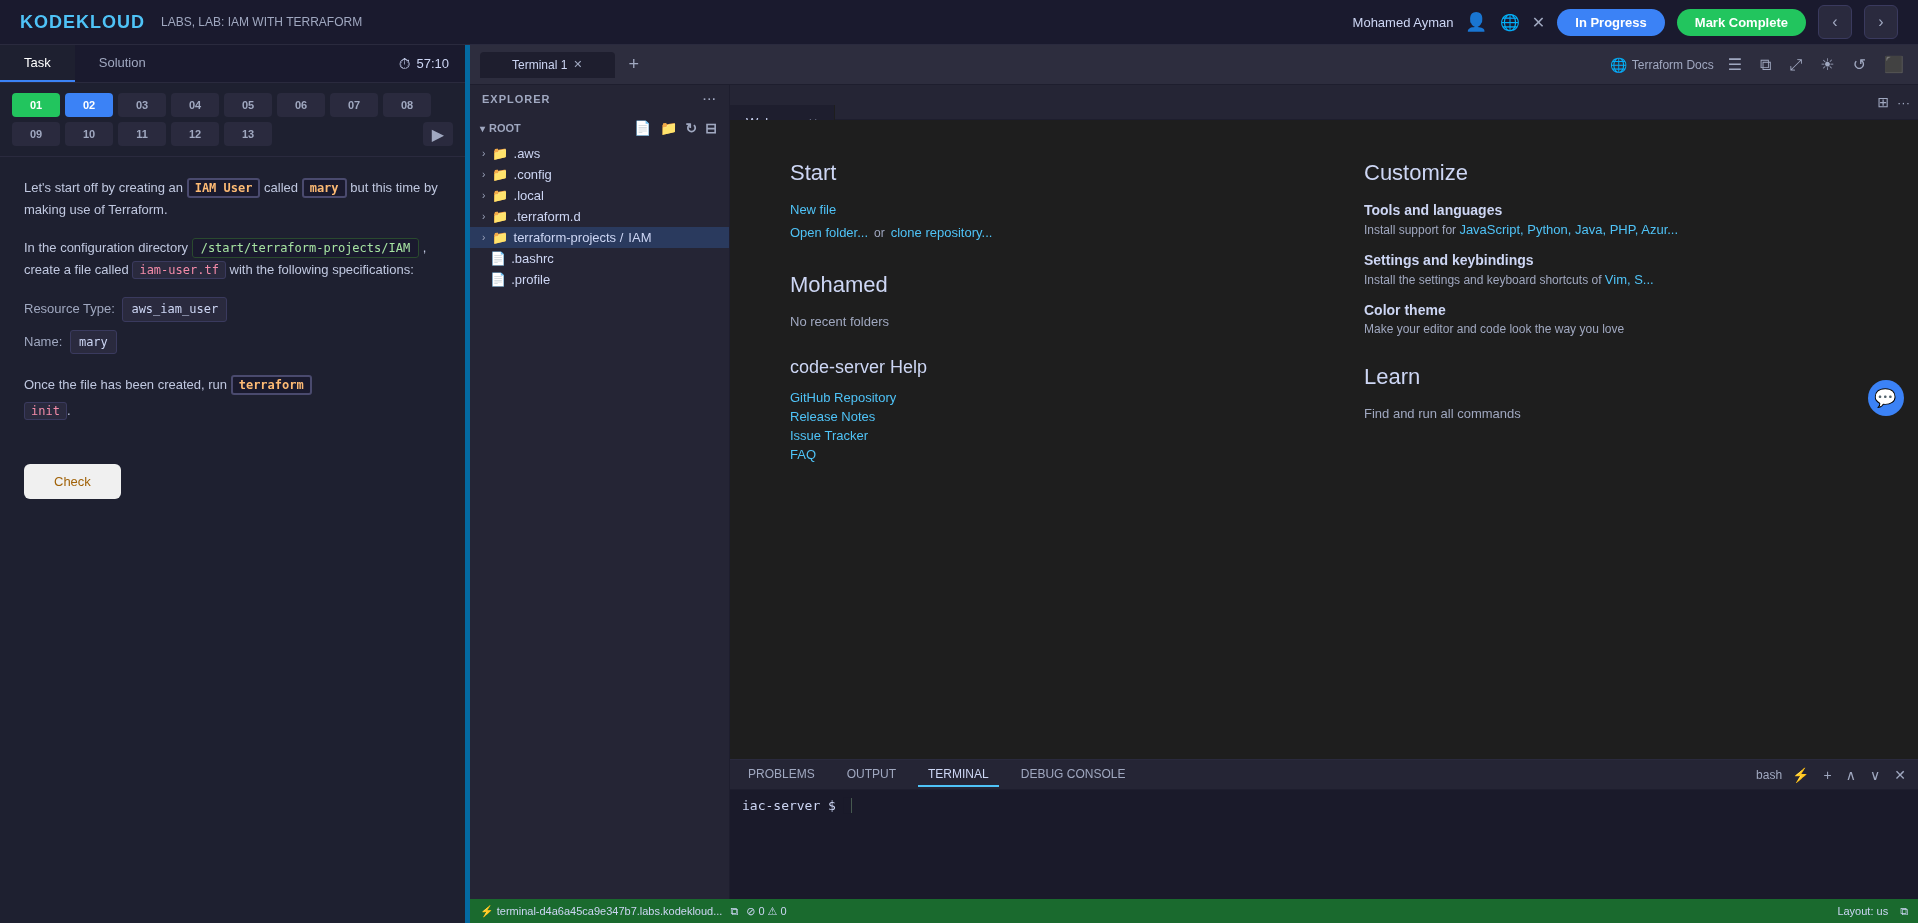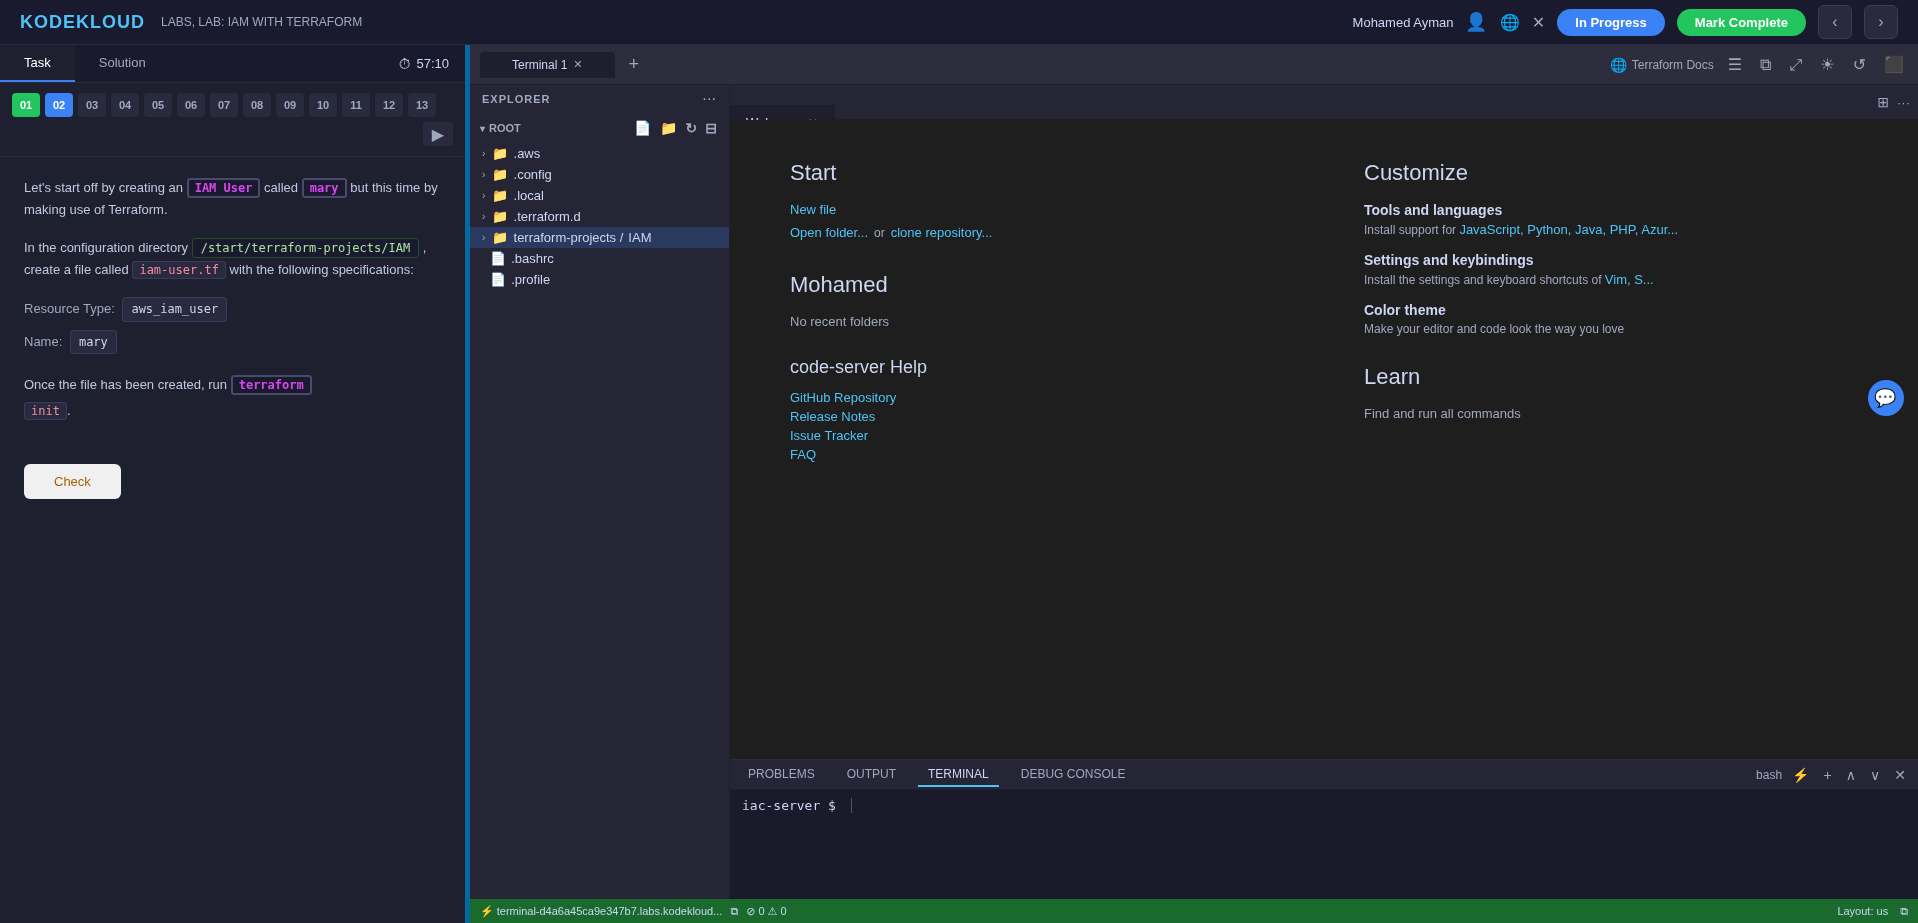--- a/index.html
+++ b/index.html
@@ -48,42 +48,42 @@
       margin-left: auto; padding: 8px 16px; display: flex; align-items: center; gap: 6px; color: #cdd6f4;
     }
     #timer-icon { font-size: 15px; }
 
     
     #step-nav {
       display: flex; align-items: center; padding: 10px 12px; gap: 5px; background: #1e2030;
       border-bottom: 1px solid #2a2a3e; flex-wrap: wrap;
     }
     .step-btn {
-      width: 28px; height: 24px; border-radius: 4px; border: none; cursor: pointer; font-size: 11px; font-weight: 600;
+      width: 48px; height: 24px; border-radius: 4px; border: none; cursor: pointer; font-size: 11px; font-weight: 600;
       display: flex; align-items: center; justify-content: center;
     }
     .step-btn.done { background: #22c55e; color: #fff; }
     .step-btn.active { background: #3b82f6; color: #fff; }
     .step-btn.inactive { background: #2a2a3e; color: #a0a8c0; }
     #skip-btn {
       margin-left: auto; width: 30px; height: 24px; background: #2a2a3e; border: none; border-radius: 4px;
       cursor: pointer; color: #a0a8c0; display: flex; align-items: center; justify-content: center; font-size: 16px;
     }
 
     
     #task-content {
       flex: 1; overflow-y: auto; padding: 20px 24px; color: #c0c8e0; line-height: 1.7;
       scrollbar-width: thin; scrollbar-color: #3a3a5e #1e2030;
     }
     .inline-code {
       background: #2a2a3e; color: #f38ba8; border-radius: 3px; padding: 1px 6px;
       font-family: 'Consolas', 'Monaco', monospace; font-size: 12px; border: 1px solid #3a3a5e;
     }
     .inline-code.highlight {
-      background: #1a1a2e; color: #d946ef; border: 2px solid #4a4a6e; font-weight: 700;
+      background: #1a1a2e; color: #fdba74; border: 2px solid #4a4a6e; font-weight: 700;
     }
     .path-code {
       background: #1a1a2e; color: #a6e3a1; border-radius: 3px; padding: 2px 8px;
       font-family: 'Consolas', 'Monaco', monospace; font-size: 12px; border: 1px solid #2a4a2e;
     }
     .prop-row { margin: 8px 0; }
     .prop-label { color: #a0a8c0; }
     .prop-val {
       display: inline-block; background: #2a2a3e; color: #cdd6f4; border-radius: 3px; padding: 1px 8px;
       font-family: 'Consolas', 'Monaco', monospace; font-size: 12px; border: 1px solid #3a3a5e; margin-left: 4px;

